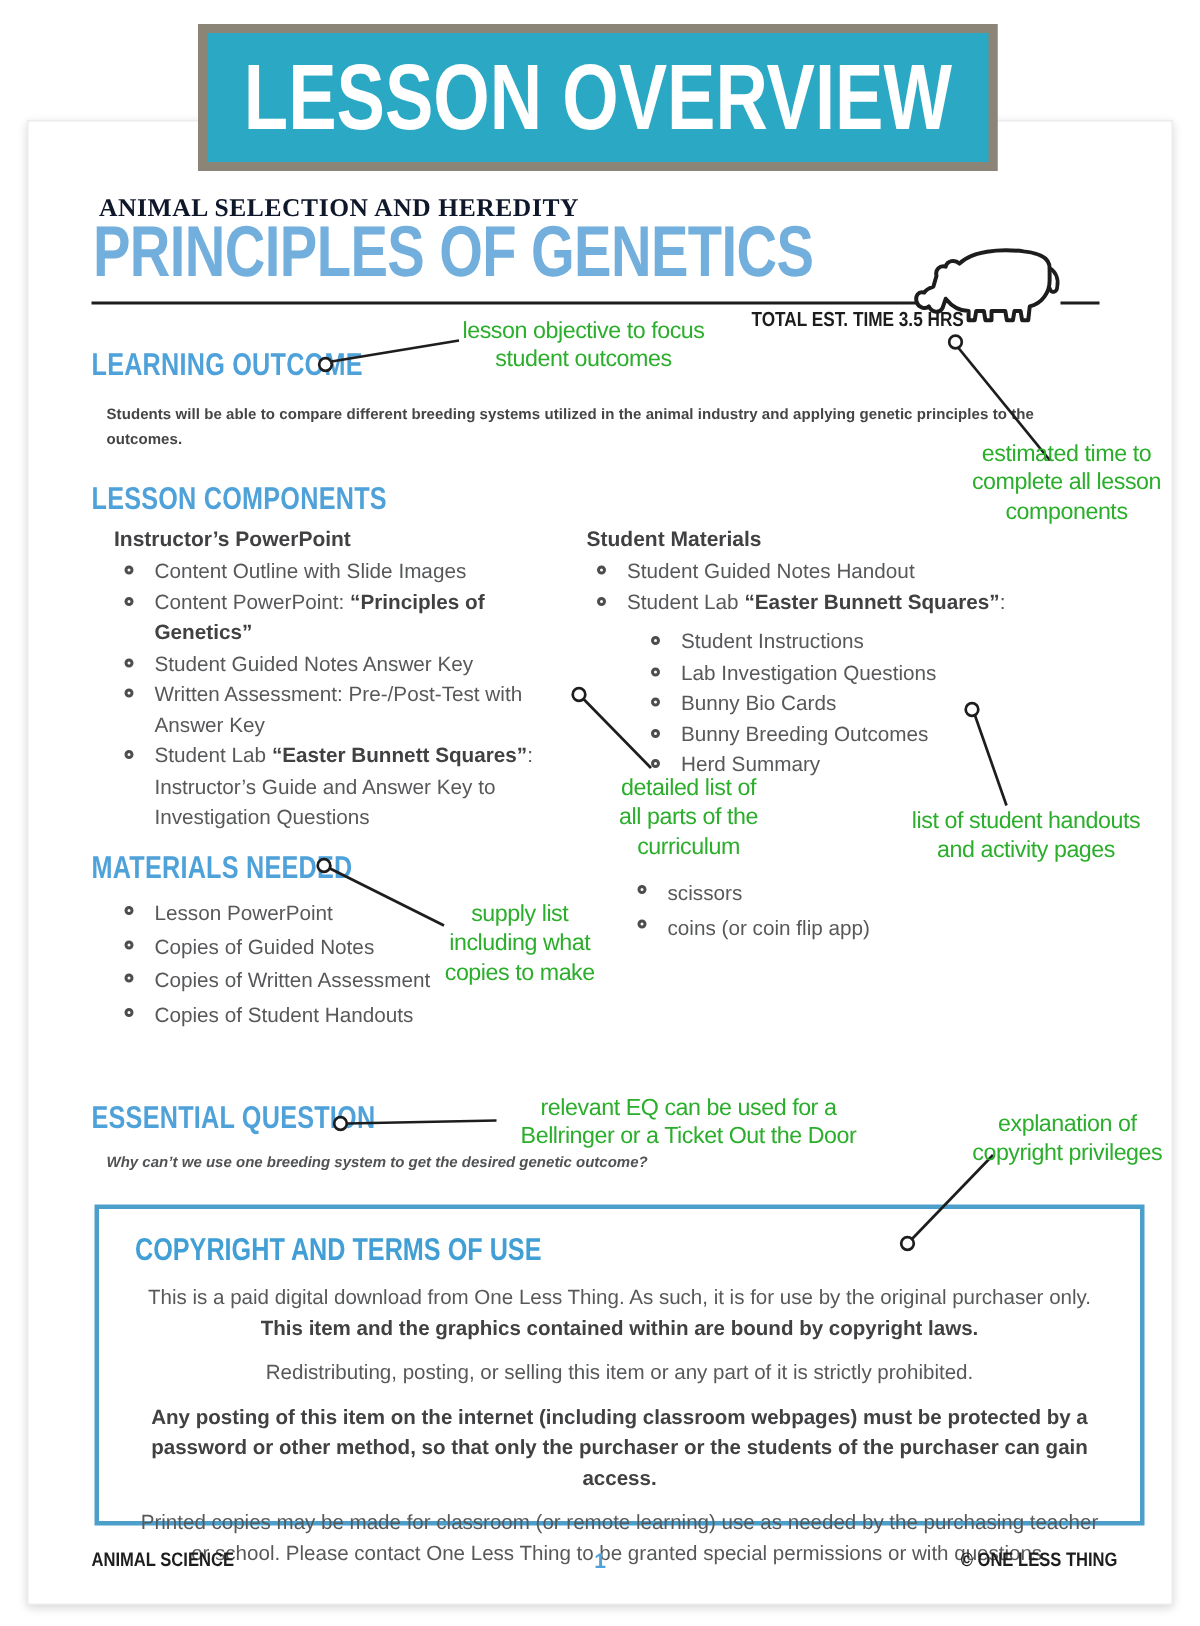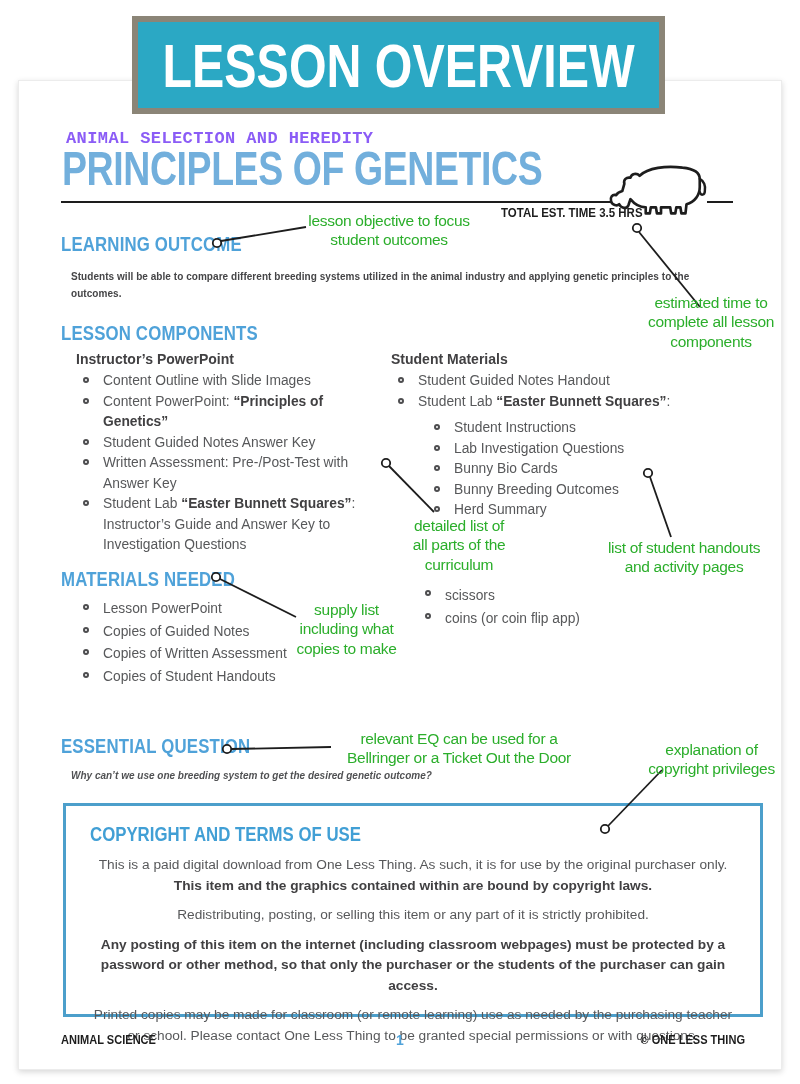--- a/index.html
+++ b/index.html
@@ -9,22 +9,22 @@
   *{margin:0;padding:0;box-sizing:border-box;}
   html,body{width:800px;height:1084px;background:#ffffff;font-family:"Liberation Sans",sans-serif;overflow:hidden;}
   .stage{position:relative;width:768px;height:1084px;padding-left:41px;}
   .page{position:absolute;left:18px;top:80px;width:764px;height:990px;background:#fff;
         border:1px solid #ececec;box-shadow:0 2px 6px rgba(0,0,0,0.16);}
   .banner{position:absolute;left:132px;top:16px;width:533px;height:98px;background:var(--teal);
           border:6px solid var(--banner-border);z-index:6;display:flex;align-items:center;justify-content:center;}
   .banner-title{color:#fff;font-weight:700;font-size:62px;white-space:nowrap;display:inline-block;
           transform:scaleX(0.78);letter-spacing:0;}
   .abs{position:absolute;}
-  .kicker{left:47px;top:48px;font-family:Liberation Mono, monospace;font-weight:600;font-size:17px;
-          letter-spacing:0.4px;color:#8b5cf6;white-space:nowrap;}
+  .kicker{left:47px;top:48px;font-family:Liberation Serif, serif;font-weight:600;font-size:17px;
+          letter-spacing:0.4px;color:#0f172a;white-space:nowrap;}
   .doc-title{left:43px;top:60px;font-weight:700;font-size:48px;color:var(--title-blue);
           white-space:nowrap;transform:scaleX(0.78);transform-origin:0 50%;letter-spacing:-0.5px;}
   .rule{background:var(--ink);height:2px;}
   .rule-left{left:42px;top:120px;width:556px;}
   .rule-right{left:688px;top:120px;width:26px;}
   .cow{left:588px;top:82px;width:106px;height:54px;z-index:2;}
   .time{left:482px;top:124px;font-weight:700;font-size:13.5px;color:var(--ink);white-space:nowrap;
         transform:scaleX(0.85);transform-origin:0 50%;}
   .h-blue{font-weight:700;font-size:21px;color:var(--heading-blue);white-space:nowrap;
         transform:scaleX(0.8);transform-origin:0 50%;letter-spacing:0.2px;}

